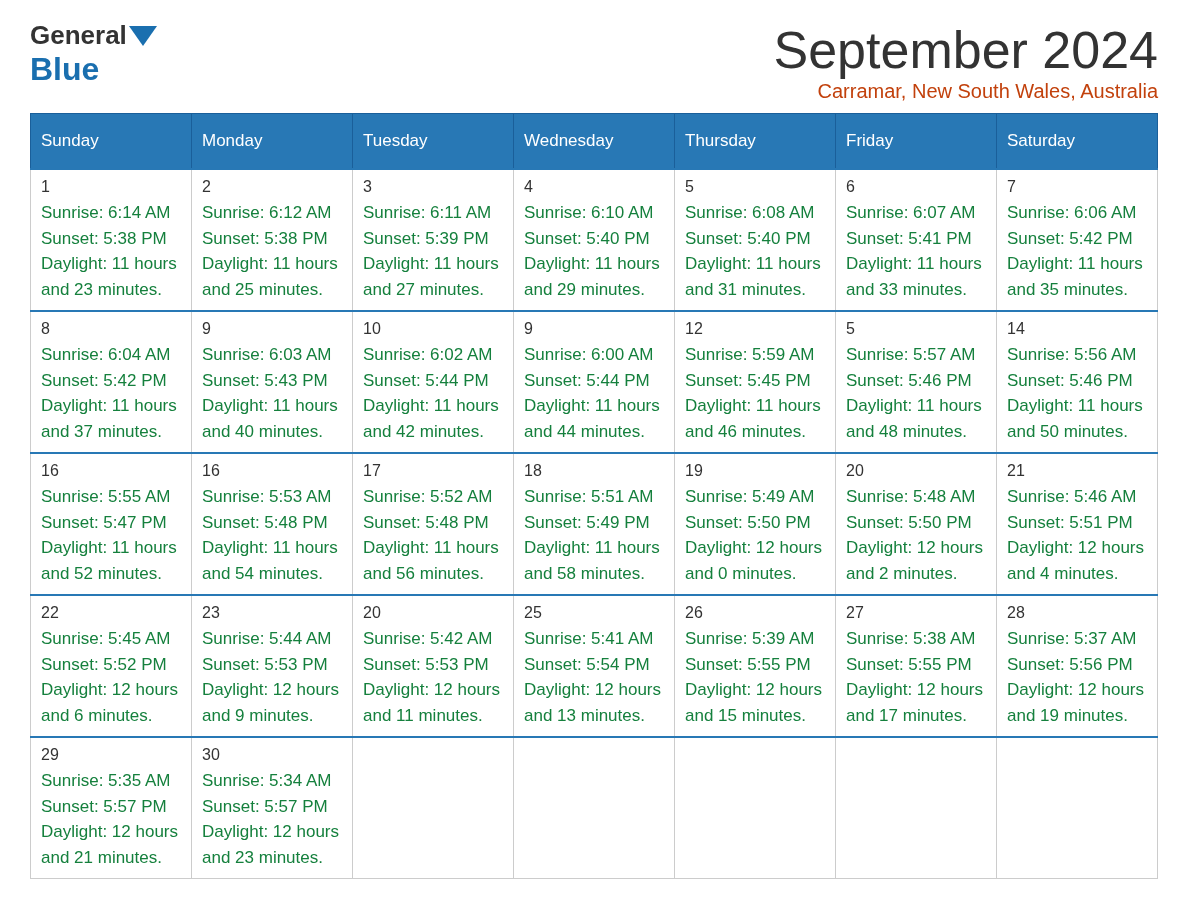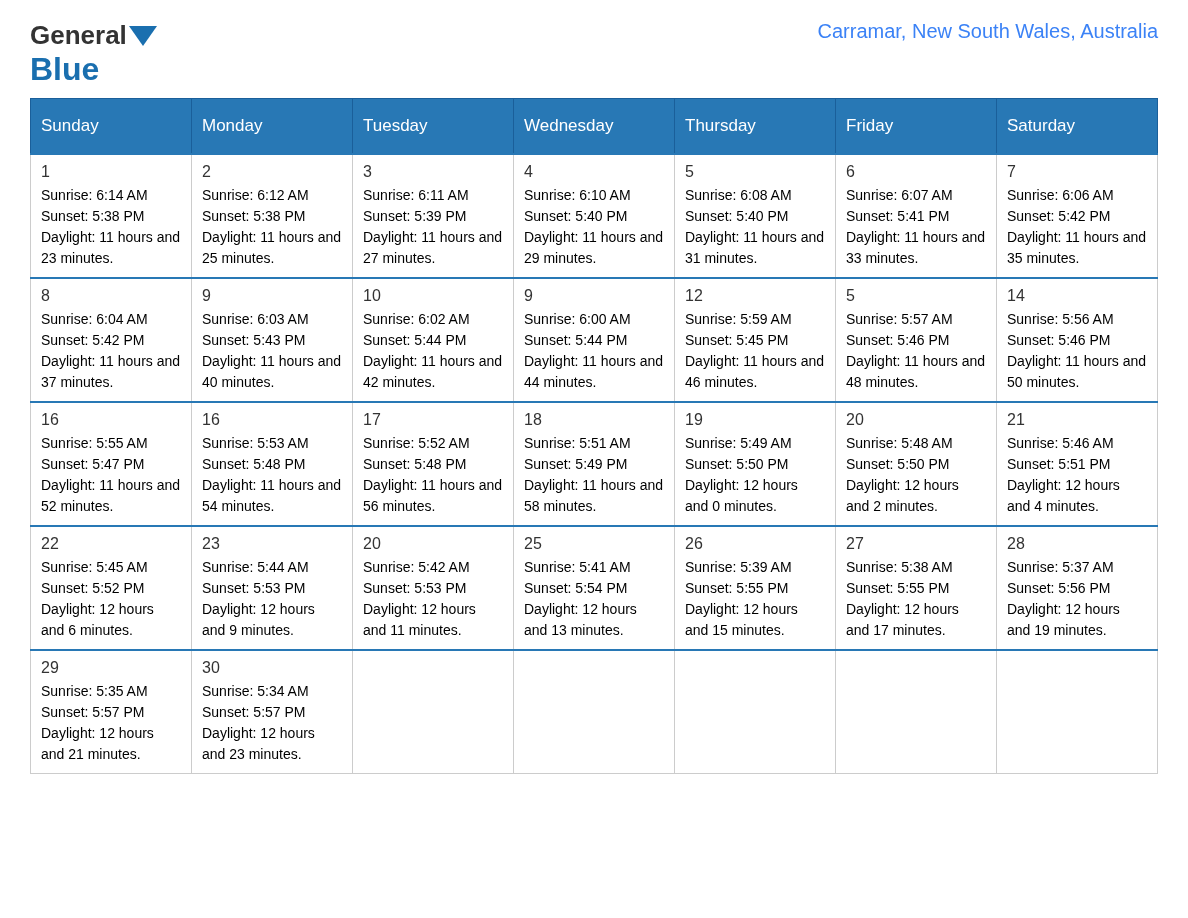--- a/index.html
+++ b/index.html
@@ -47,21 +47,21 @@
     .title-block {
       text-align: right;
     }
     .month-year {
       font-size: 52px;
       font-weight: normal;
       color: #333;
     }
     .location {
       font-size: 20px;
-      color: #3b82f6;
+      color: #c2410c;
     }
     .calendar-table {
       width: 100%;
       border-collapse: collapse;
       margin-top: 8px;
     }
     .calendar-table th {
       background-color: #2878b5;
       color: #fff;
       font-size: 17px;
@@ -78,23 +78,23 @@
       color: #333;
       width: calc(100% / 7);
     }
     .day-num {
       font-size: 16px;
       font-weight: normal;
       display: block;
       margin-bottom: 4px;
     }
     .day-info {
-      font-size: 14px;
+      font-size: 17px;
       line-height: 1.5;
-      color: #000000;
+      color: #15803d;
     }
     .week-row td {
       border-top: 2px solid #2878b5;
     }
     .empty-cell {
       background: #fff;
     }
   </style>
 </head>
 <body>
@@ -103,20 +103,21 @@
   <div class="logo">
     <div class="logo-text">
       <span class="logo-general">General</span>
       <span class="logo-triangle"></span>
     </div>
     <div>
       <span class="logo-blue">Blue</span>
     </div>
   </div>
   <div class="title-block">
+    <div class="month-year">September 2024</div>
     <div class="location">Carramar, New South Wales, Australia</div>
   </div>
 </div>
 
 <table class="calendar-table">
   <thead>
     <tr>
     <th>Sunday</th>
         <th>Monday</th>
         <th>Tuesday</th>

